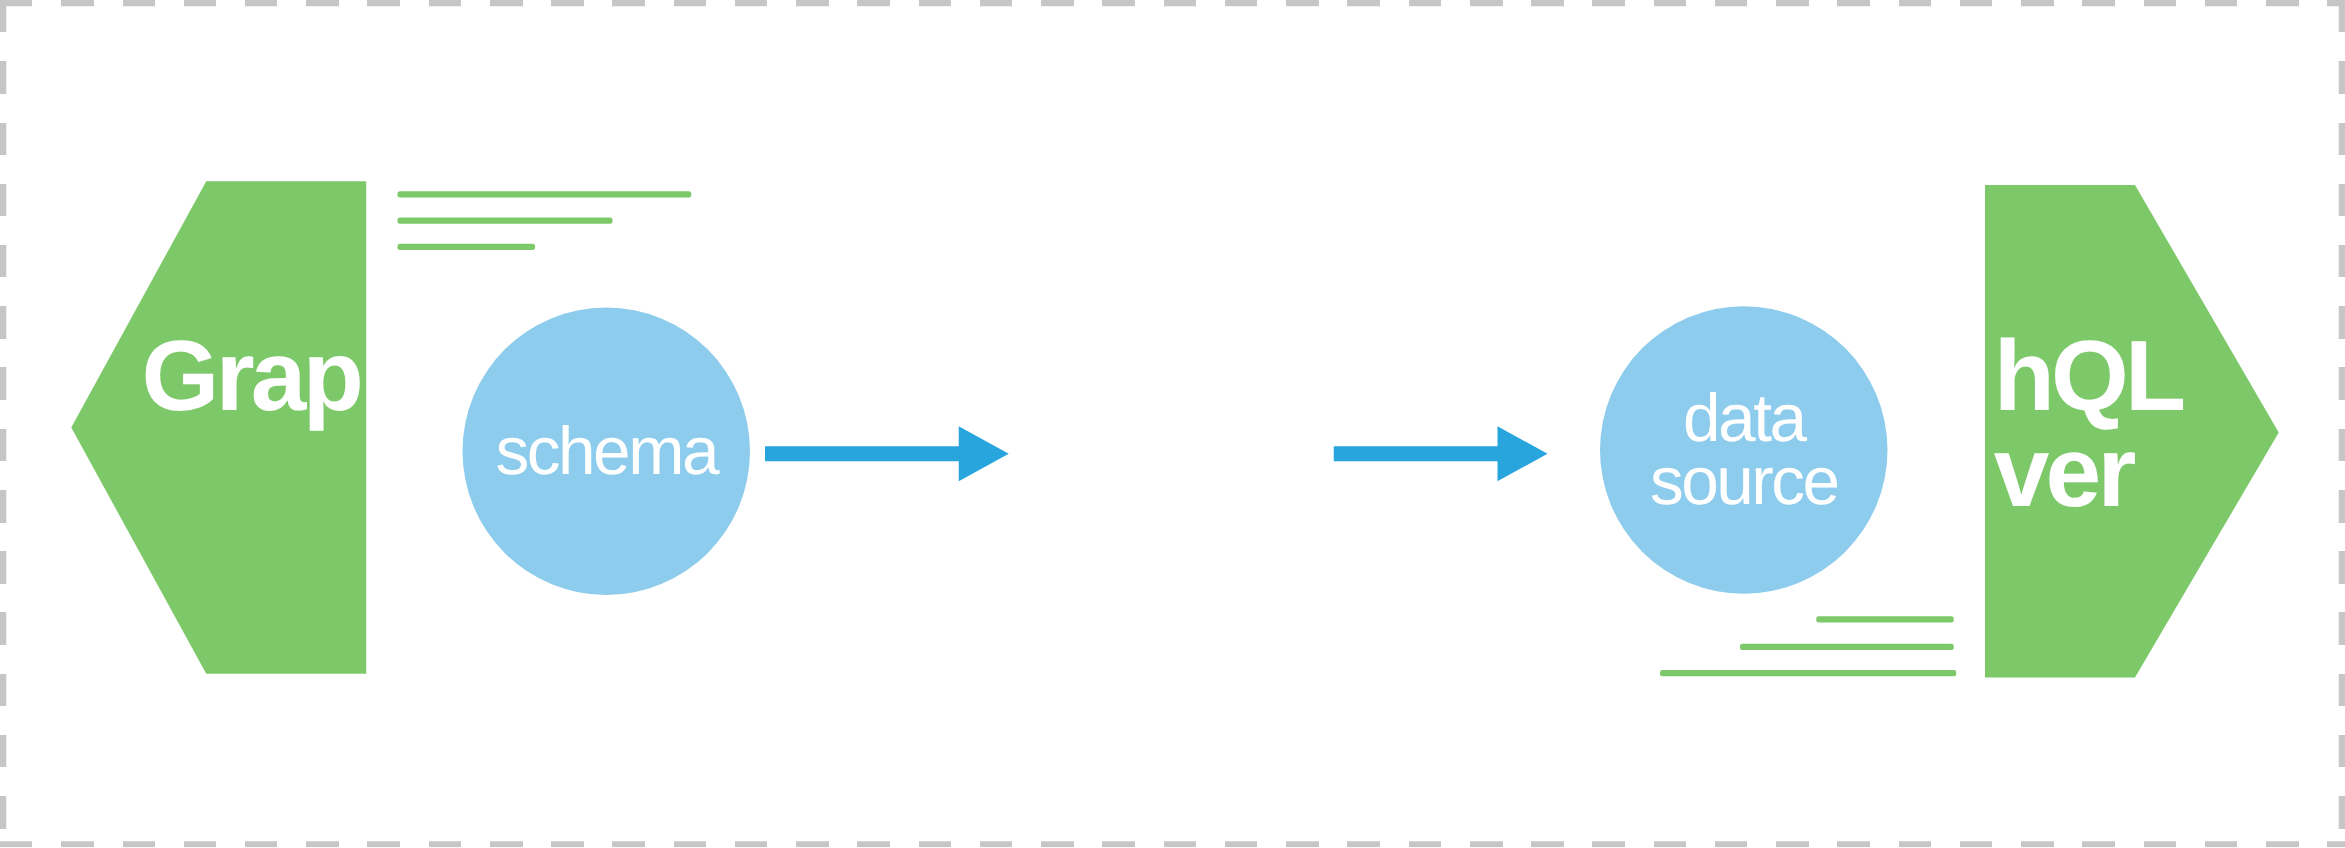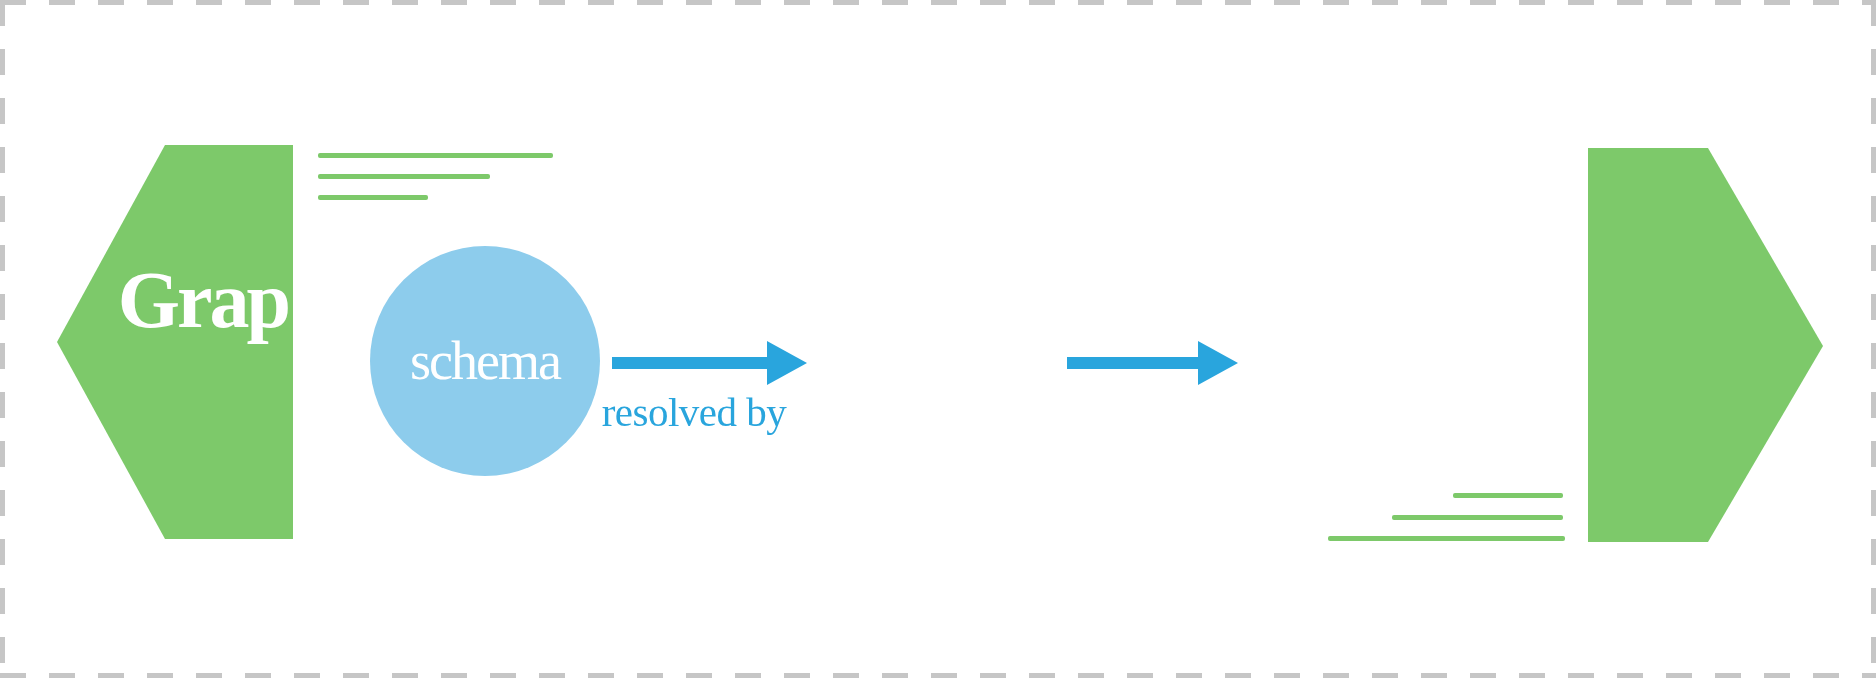--- a/index.html
+++ b/index.html
@@ -8,21 +8,21 @@
     --arrow-blue:#29A5DD;
     --text-white:#FFFFFF;
     --border-gray:#C6C6C6;
   }
   html,body{margin:0;padding:0;background:#fff;}
   .canvas{
     position:relative;
     width:1876px;height:678px;
     background:#fff;
     overflow:hidden;
-    font-family:Liberation Serif, serif;
+    font-family:Liberation Sans, sans-serif;
   }
   
   .dash{position:absolute;}
   .dash.h{left:0;width:1876px;height:5px;
     background:repeating-linear-gradient(90deg,var(--border-gray) 0 26px,transparent 26px 49px);}
   .dash.v{top:0;height:678px;width:5px;
     background:repeating-linear-gradient(180deg,var(--border-gray) 0 26px,transparent 26px 49px);}
   .dash.top{top:0;}
   .dash.bottom{bottom:0;}
   .dash.left{left:0;}
@@ -115,20 +115,26 @@
 
     <g>
       <rect x="1067" y="357" width="132" height="12" style="fill:var(--arrow-blue)"></rect>
       <polygon points="1198,341 1238,363 1198,385" style="fill:var(--arrow-blue)"></polygon>
     </g>
   </svg>
 
   <div class="banner-label left">
     <span>Grap</span>
   </div>
+  <div class="banner-label right">
+    <span>hQL</span>
+    <span>ver</span>
+  </div>
 
   <div class="node n1">
     <div class="label">schema</div>
   </div>
+  <div class="node n3">
+    <div class="label">data source</div>
+  </div>
 
-  <div class="edge-label e1">resolved by</div>
 
 </div>
 
 </body></html>

